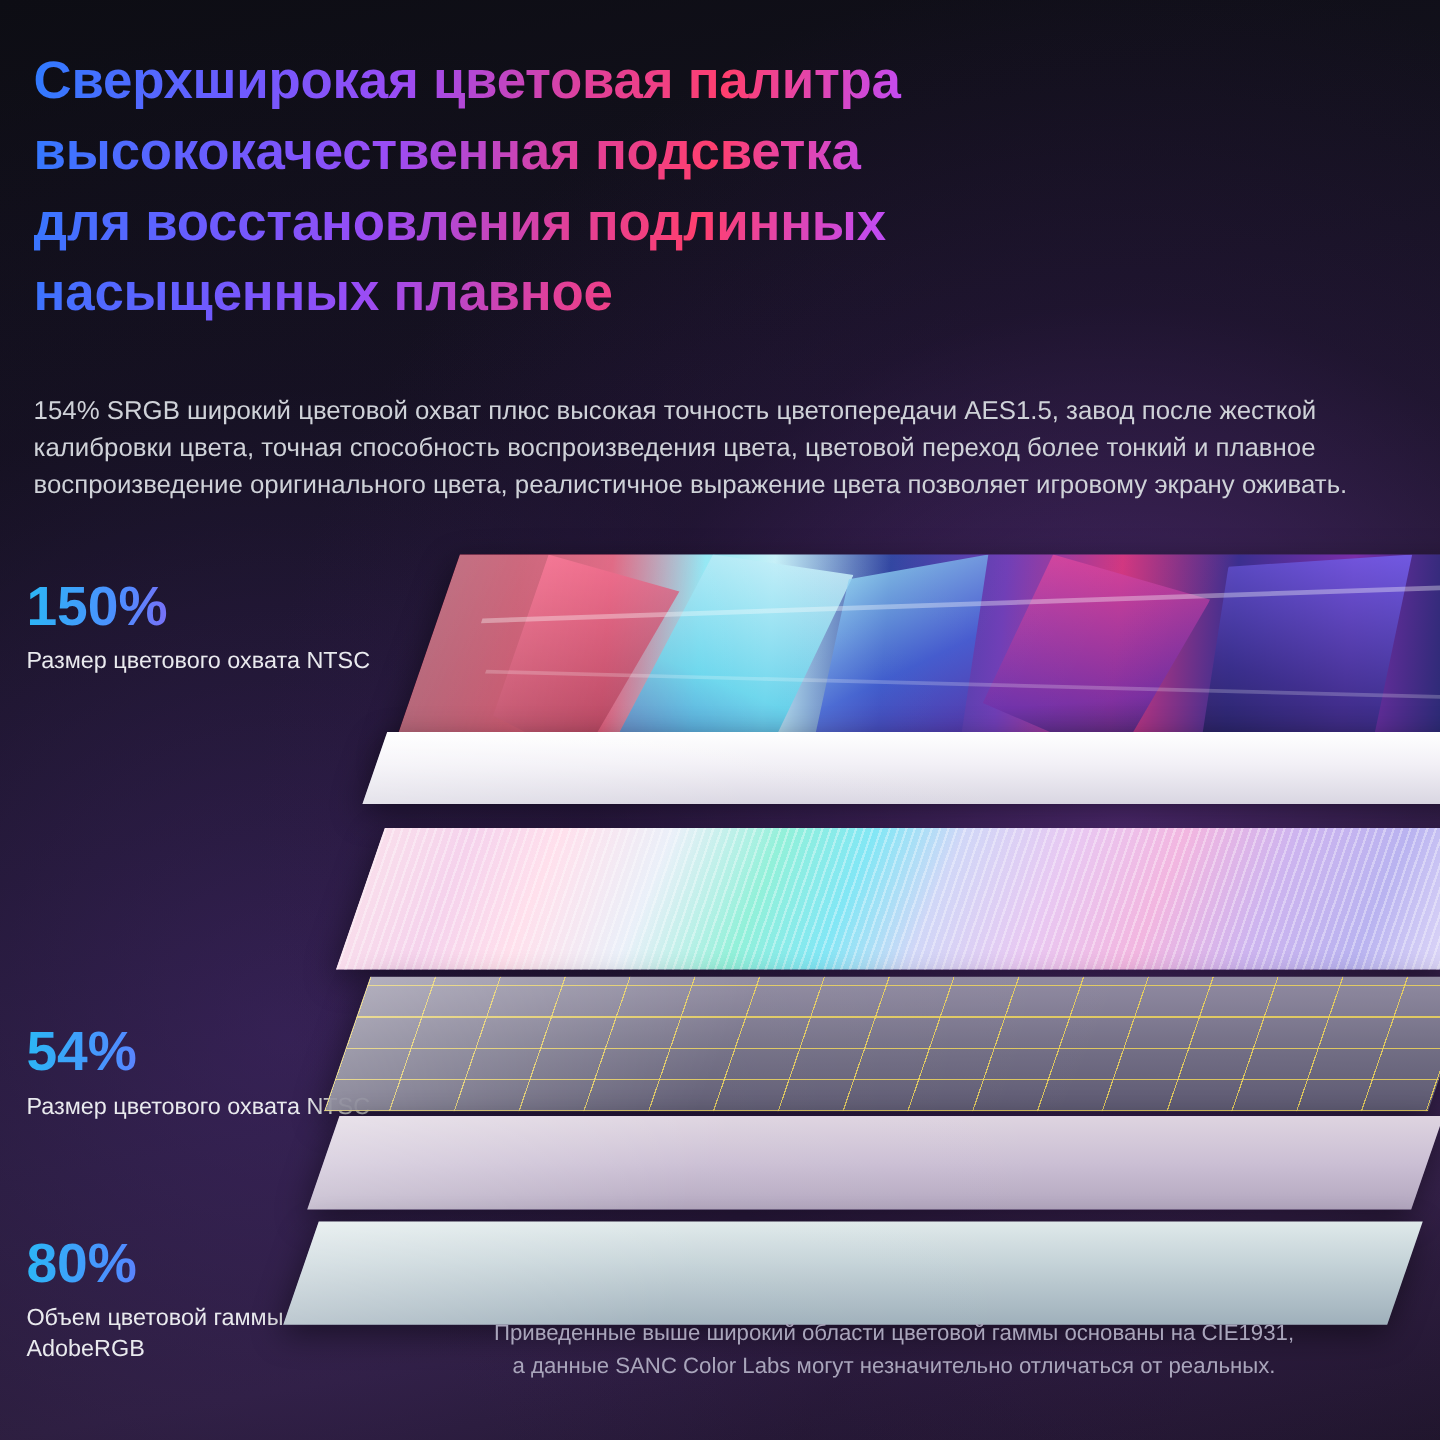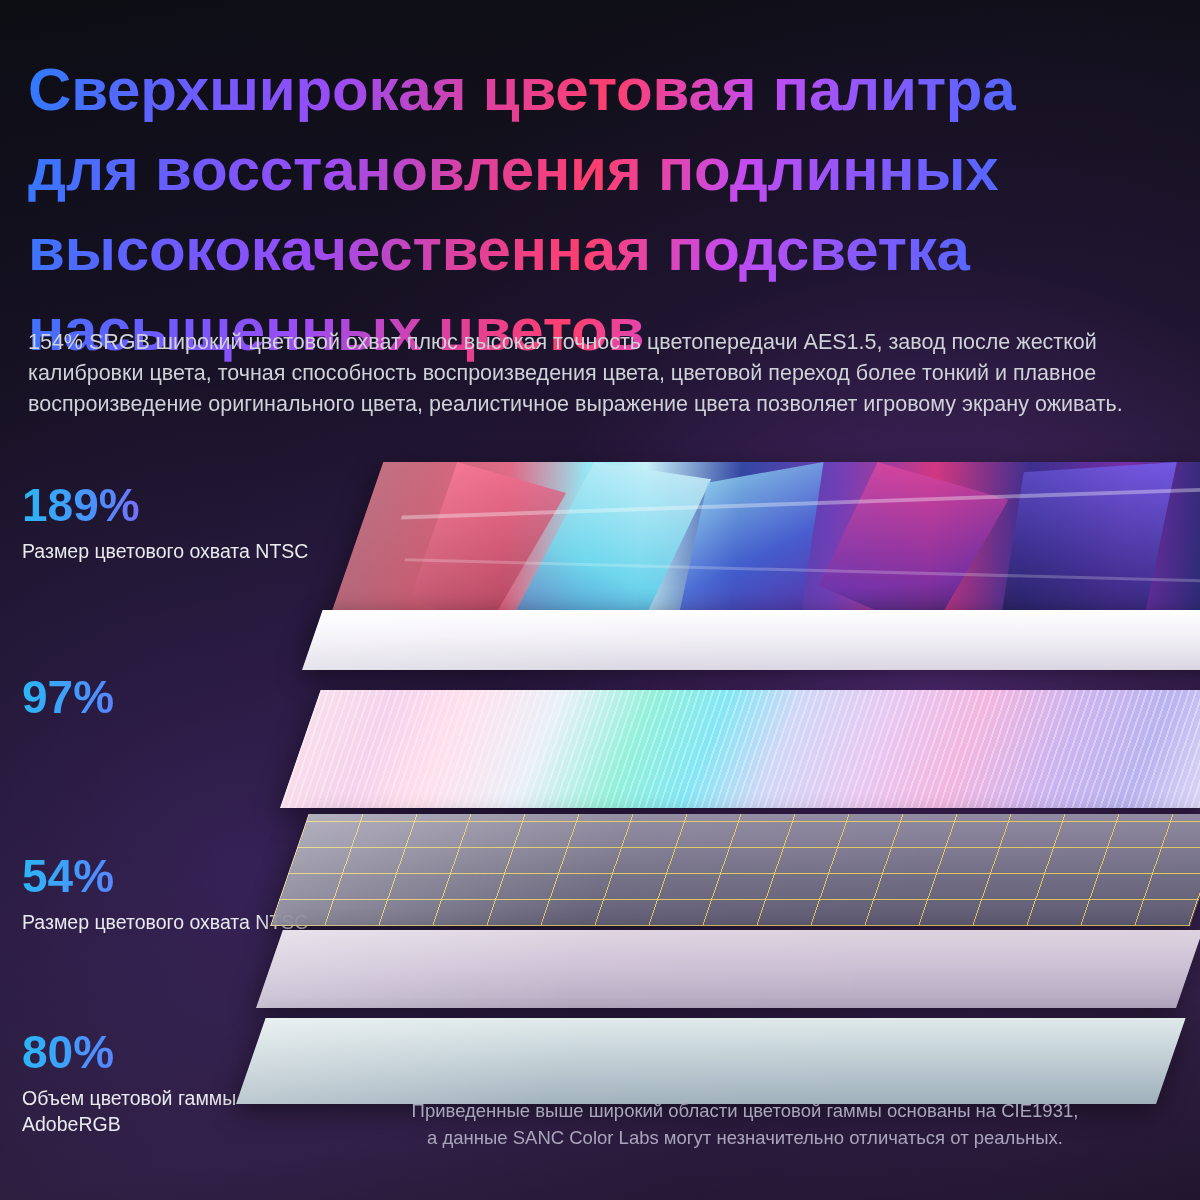--- a/index.html
+++ b/index.html
@@ -20,21 +20,21 @@
       radial-gradient(circle at 20% 72%, rgba(84,42,140,0.40) 0%, rgba(30,14,52,0.18) 42%, rgba(0,0,0,0) 65%),
       linear-gradient(170deg, #0d0d14 0%, #14121f 28%, #1b1728 52%, #241d33 70%, #2b2039 85%, #1c1526 100%);
   }
 
   
   .headline {
     position: absolute;
     left: 28px;
     top: 10px;
     width: 1000px;
-    font-size: 60px;
+    font-size: 44px;
     font-weight: bold;
     line-height: 1.33;
     letter-spacing: -0.2px;
     background: linear-gradient(100deg, #2f7bff 0%, #6a5cff 16%, #9a4cf5 30%, #e0409a 45%, #ff3f6e 56%, #c34bf0 70%, #7b5cff 84%, #3d6dff 100%);
     -webkit-background-clip: text;
     background-clip: text;
     color: transparent;
     -webkit-text-fill-color: transparent;
   }
   .headline .l {
@@ -188,36 +188,35 @@
   }
   .footnote span { display: block; }
 </style>
 </head>
 <body>
 
 <div class="page">
 
   <h1 class="headline">
     <span class="l">Сверхширокая цветовая палитра</span>
+    <span class="l">высококачественная подсветка</span>
     <span class="l">для восстановления подлинных</span>
-    <span class="l">высококачественная подсветка</span>
-    <span class="l">насыщенных цветов</span>
+    <span class="l">насыщенных плавное</span>
   </h1>
 
   <p class="paragraph">154% SRGB широкий цветовой охват плюс высокая точность цветопередачи AES1.5, завод после жесткой калибровки цвета, точная способность воспроизведения цвета, цветовой переход более тонкий и плавное воспроизведение оригинального цвета, реалистичное выражение цвета позволяет игровому экрану оживать.</p>
 
   <div class="stats">
 
     <div class="stat s1">
-      <div class="num">189%</div>
+      <div class="num">150%</div>
       <div class="cap">Размер цветового охвата NTSC</div>
     </div>
 
     <div class="stat s2">
-      <div class="num">97%</div>
     </div>
 
     <div class="stat s3">
       <div class="num">54%</div>
       <div class="cap">Размер цветового охвата NTSC</div>
     </div>
 
     <div class="stat s4">
       <div class="num">80%</div>
       <div class="cap">Объем цветовой гаммы AdobeRGB</div>

